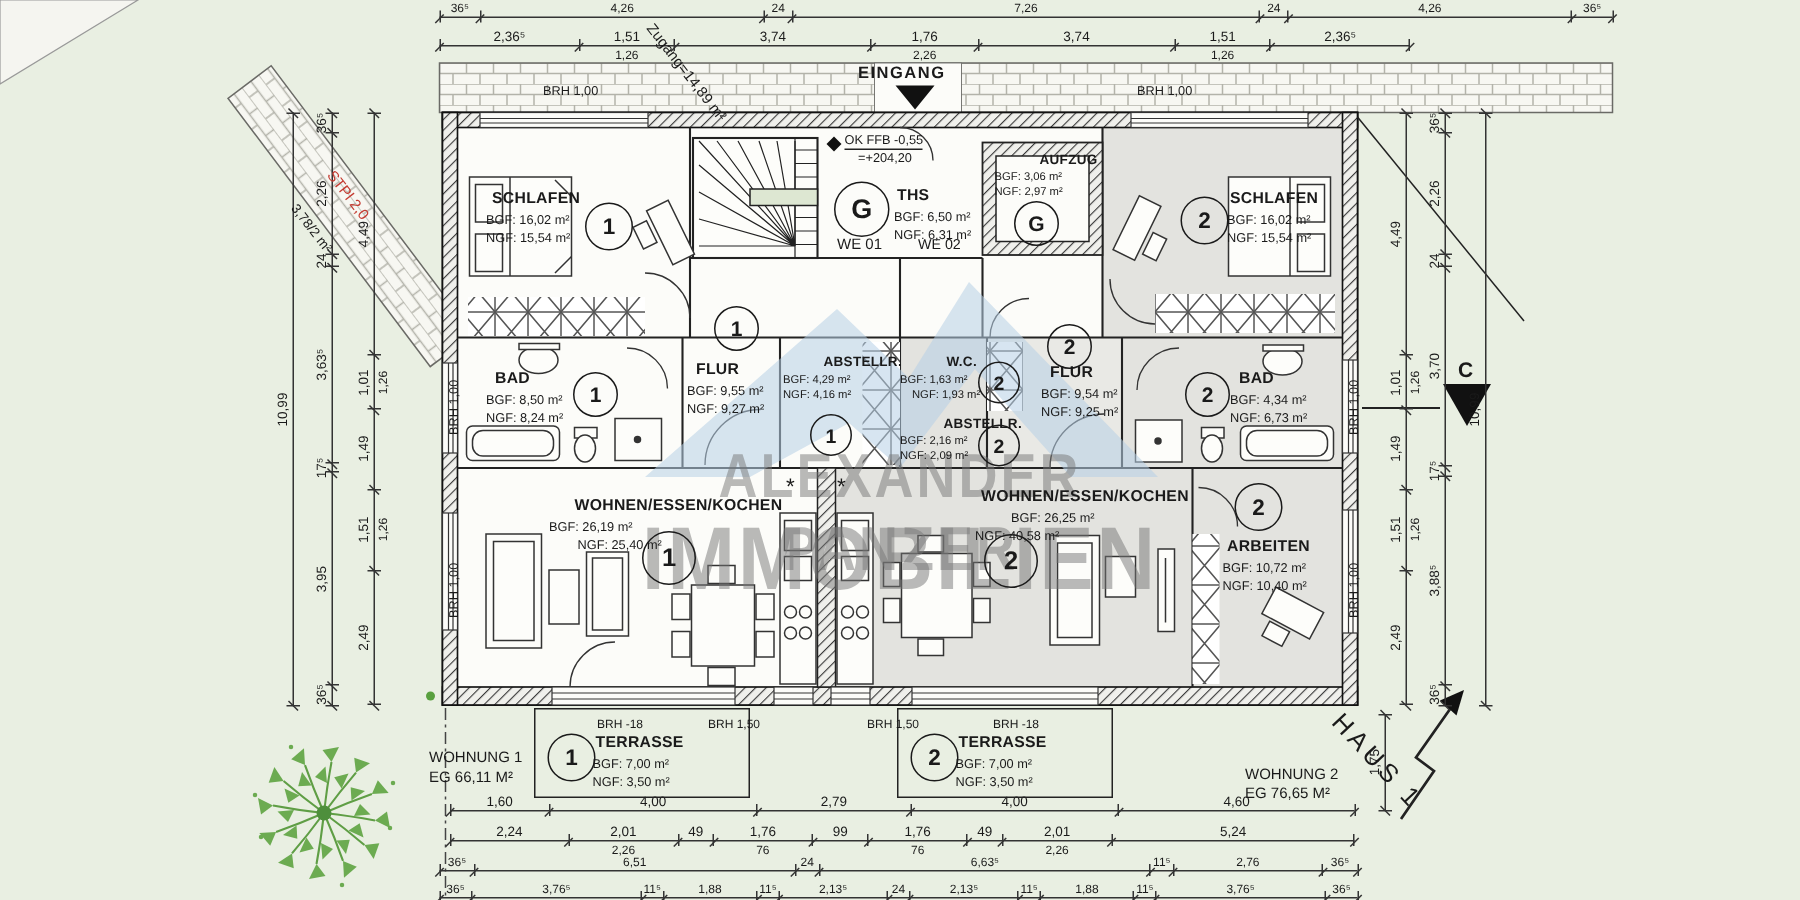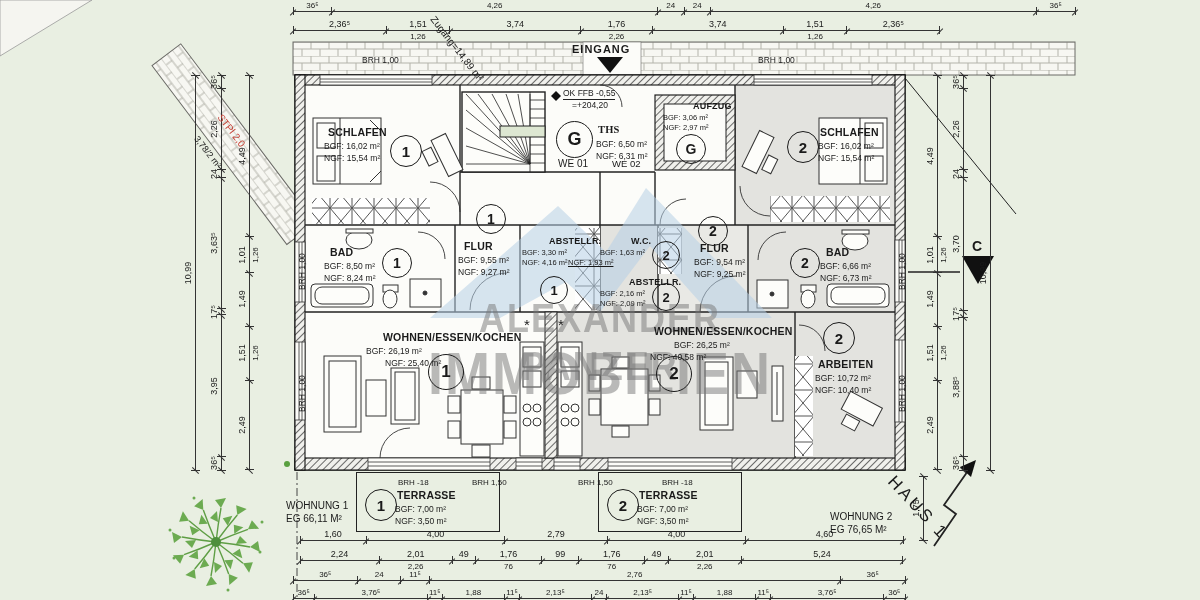--- a/index.html
+++ b/index.html
@@ -288,20 +288,23 @@
   <div class="dim-chain h sm" style="left:293px;top:0;width:782px">
       <div class="seg" style="flex-grow: 0.365;">
         <div class="lab">36⁵</div>
       </div>
       <div class="seg" style="flex-grow: 4.26;">
         <div class="lab">4,26</div>
       </div>
       <div class="seg" style="flex-grow: 0.24;">
         <div class="lab">24</div>
       </div>
+      <div class="seg" style="flex-grow: 7.26;">
+        <div class="lab">7,26</div>
+      </div>
       <div class="seg" style="flex-grow: 0.24;">
         <div class="lab">24</div>
       </div>
       <div class="seg" style="flex-grow: 4.26;">
         <div class="lab">4,26</div>
       </div>
       <div class="seg" style="flex-grow: 0.365;">
         <div class="lab">36⁵</div>
       </div>
       <div class="seg end" style="flex-grow: 0;"></div>
@@ -382,22 +385,28 @@
       </div>
       <div class="seg" style="flex-grow: 5.24;">
         <div class="lab">5,24</div>
       </div>
       <div class="seg end" style="flex-grow: 0;"></div>
     </div>
   <div class="dim-chain h sm" style="left:293px;top:569px;width:612px">
       <div class="seg" style="flex-grow: 0.365;">
         <div class="lab">36⁵</div>
       </div>
+      <div class="seg" style="flex-grow: 6.51;">
+        <div class="lab">6,51</div>
+      </div>
       <div class="seg" style="flex-grow: 0.24;">
         <div class="lab">24</div>
+      </div>
+      <div class="seg" style="flex-grow: 6.635;">
+        <div class="lab">6,63⁵</div>
       </div>
       <div class="seg" style="flex-grow: 0.115;">
         <div class="lab">11⁵</div>
       </div>
       <div class="seg" style="flex-grow: 2.76;">
         <div class="lab">2,76</div>
       </div>
       <div class="seg" style="flex-grow: 0.365;">
         <div class="lab">36⁵</div>
       </div>
@@ -580,65 +589,65 @@
   <div class="lbl rsub" style="left:324px;top:261px;">BGF: 8,50 m²</div>
   <div class="lbl rsub" style="left:324px;top:273px;">NGF: 8,24 m²</div>
   <div class="mark" style="left:382px;top:248px;width:28px;height:28px;font-size:14px;">1</div>
 
   <div class="lbl room-name" style="left:464px;top:240px;">FLUR</div>
   <div class="lbl rsub" style="left:458px;top:255px;">BGF: 9,55 m²</div>
   <div class="lbl rsub" style="left:458px;top:267px;">NGF: 9,27 m²</div>
   <div class="mark" style="left:476px;top:204px;width:28px;height:28px;font-size:14px;">1</div>
 
   <div class="lbl room-name sm" style="left:522px;top:236px;">ABSTELLR.</div>
-  <div class="lbl rsub sm" style="left:522px;top:248px;">BGF: 3,30 m²</div>
+  <div class="lbl rsub sm" style="left:522px;top:248px;">BGF: 4,29 m²</div>
   <div class="lbl rsub sm" style="left:522px;top:258px;">NGF: 4,16 m²</div>
   <div class="mark" style="left:540px;top:276px;width:26px;height:26px;font-size:13px;">1</div>
 
   <div class="lbl room-name" style="left:383px;top:331px;">WOHNEN/ESSEN/KOCHEN</div>
   <div class="lbl rsub" style="left:366px;top:346px;">BGF: 26,19 m²</div>
   <div class="lbl rsub" style="left:385px;top:358px;">NGF: 25,40 m²</div>
   <div class="mark" style="left:428px;top:354px;width:34px;height:34px;font-size:17px;">1</div>
 
   <div class="lbl room-name sm" style="left:604px;top:236px;">W.C.</div>
   <div class="lbl rsub sm" style="left:600px;top:248px;">BGF: 1,63 m²</div>
-  <div class="lbl rsub sm" style="left:568px;top:258px;text-decoration:underline;">NGF: 1,93 m²</div>
+  <div class="lbl rsub sm" style="left:608px;top:258px;">NGF: 1,93 m²</div>
   <div class="mark" style="left:652px;top:241px;width:26px;height:26px;font-size:13px;">2</div>
 
   <div class="lbl room-name sm" style="left:602px;top:277px;">ABSTELLR.</div>
   <div class="lbl rsub sm" style="left:600px;top:289px;">BGF: 2,16 m²</div>
   <div class="lbl rsub sm" style="left:600px;top:299px;">NGF: 2,09 m²</div>
   <div class="mark" style="left:652px;top:283px;width:26px;height:26px;font-size:13px;">2</div>
 
   <div class="lbl room-name" style="left:700px;top:242px;">FLUR</div>
   <div class="lbl rsub" style="left:694px;top:257px;">BGF: 9,54 m²</div>
   <div class="lbl rsub" style="left:694px;top:269px;">NGF: 9,25 m²</div>
   <div class="mark" style="left:698px;top:216px;width:28px;height:28px;font-size:14px;">2</div>
 
   <div class="lbl room-name" style="left:826px;top:246px;">BAD</div>
-  <div class="lbl rsub" style="left:820px;top:261px;">BGF: 6,66 m²</div>
+  <div class="lbl rsub" style="left:820px;top:261px;">BGF: 4,34 m²</div>
   <div class="lbl rsub" style="left:820px;top:273px;">NGF: 6,73 m²</div>
   <div class="mark" style="left:790px;top:248px;width:28px;height:28px;font-size:14px;">2</div>
 
   <div class="lbl room-name" style="left:820px;top:126px;">SCHLAFEN</div>
   <div class="lbl rsub" style="left:818px;top:141px;">BGF: 16,02 m²</div>
   <div class="lbl rsub" style="left:818px;top:153px;">NGF: 15,54 m²</div>
   <div class="mark" style="left:787px;top:131px;width:30px;height:30px;font-size:15px;">2</div>
 
   <div class="lbl room-name" style="left:654px;top:325px;">WOHNEN/ESSEN/KOCHEN</div>
   <div class="lbl rsub" style="left:650px;top:340px;padding-left:24px;">BGF: 26,25 m²</div>
   <div class="lbl rsub" style="left:650px;top:352px;">NGF: 40,58 m²</div>
   <div class="mark" style="left:656px;top:356px;width:34px;height:34px;font-size:17px;">2</div>
 
   <div class="lbl room-name" style="left:818px;top:358px;">ARBEITEN</div>
   <div class="lbl rsub" style="left:815px;top:373px;">BGF: 10,72 m²</div>
   <div class="lbl rsub" style="left:815px;top:385px;">NGF: 10,40 m²</div>
   <div class="mark" style="left:823px;top:322px;width:30px;height:30px;font-size:15px;">2</div>
 
-  <div class="lbl room-name" style="left:598px;top:124px;font-family:Liberation Serif, serif;">THS</div>
+  <div class="lbl room-name" style="left:598px;top:124px;">THS</div>
   <div class="lbl rsub" style="left:596px;top:139px;">BGF: 6,50 m²</div>
   <div class="lbl rsub" style="left:596px;top:151px;">NGF: 6,31 m²</div>
   <div class="mark" style="left:556px;top:121px;width:35px;height:35px;font-size:18px;">G</div>
 
   <div class="lbl room-name sm" style="left:666px;top:101px;">AUFZUG</div>
   <div class="lbl rsub sm" style="left:663px;top:113px;">BGF: 3,06 m²</div>
   <div class="lbl rsub sm" style="left:663px;top:123px;">NGF: 2,97 m²</div>
   <div class="mark" style="left:676px;top:134px;width:28px;height:28px;font-size:14px;">G</div>
 
   <div class="tbox" style="left:356px;top:472px;width:142px;height:58px;">

